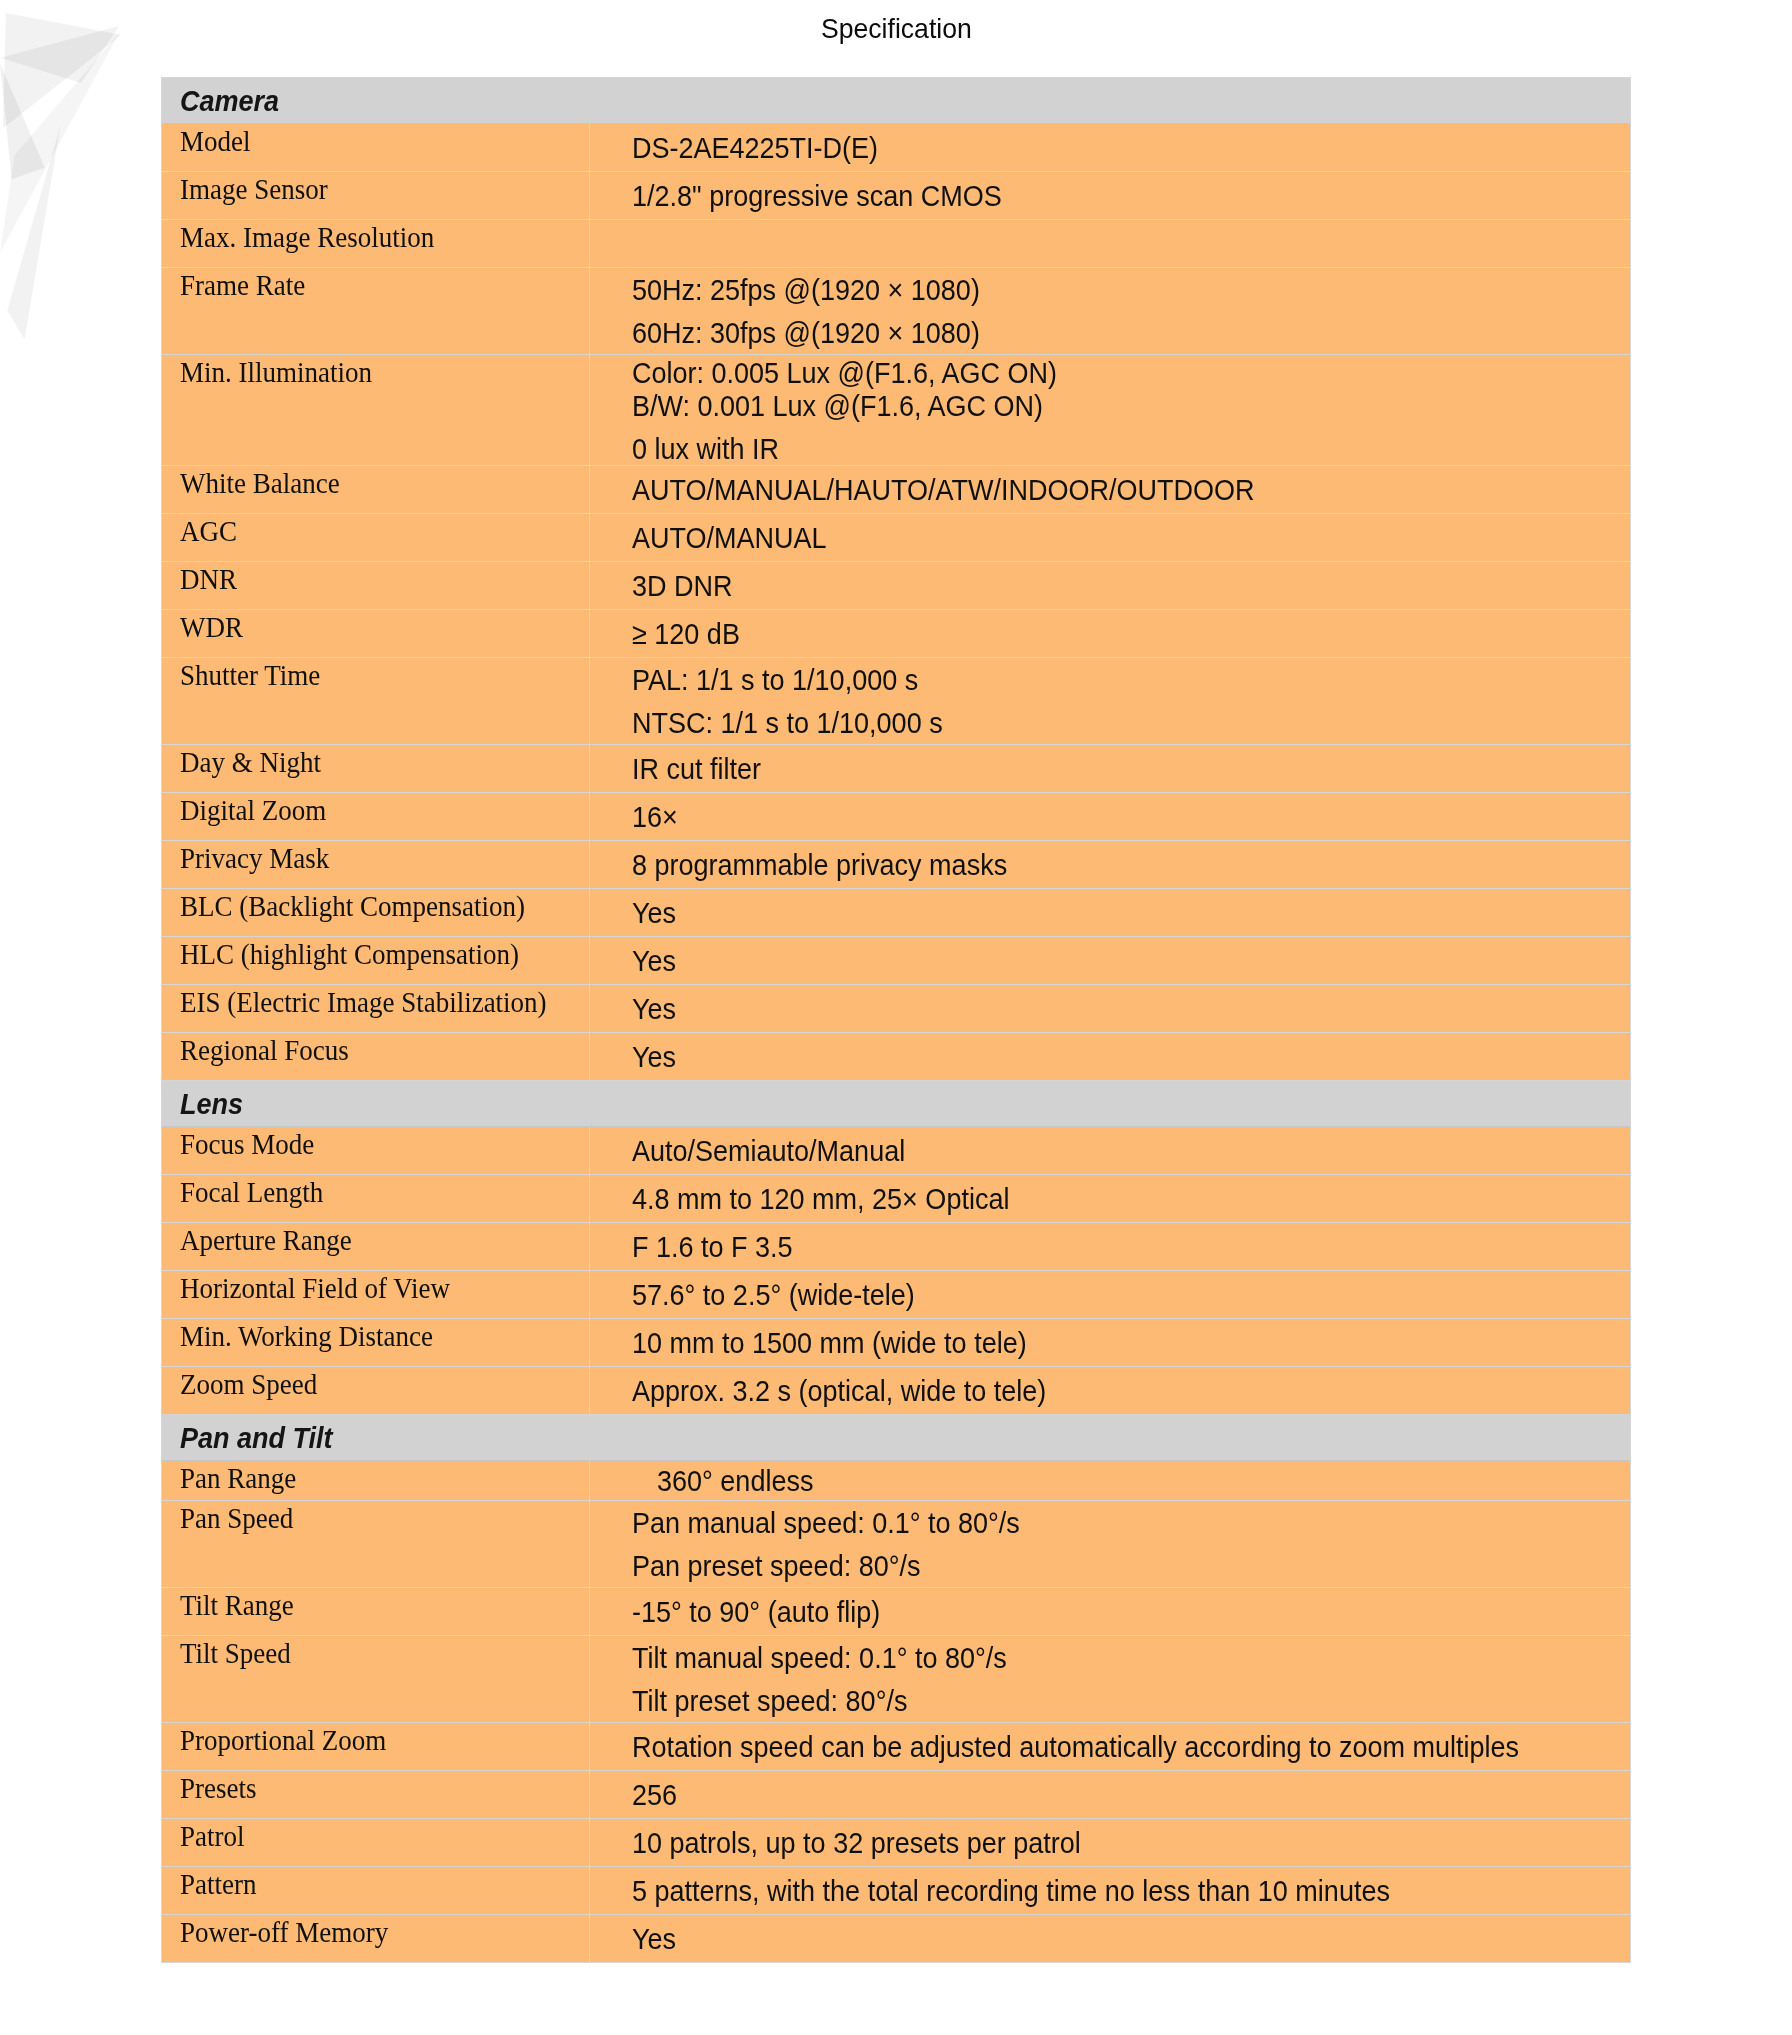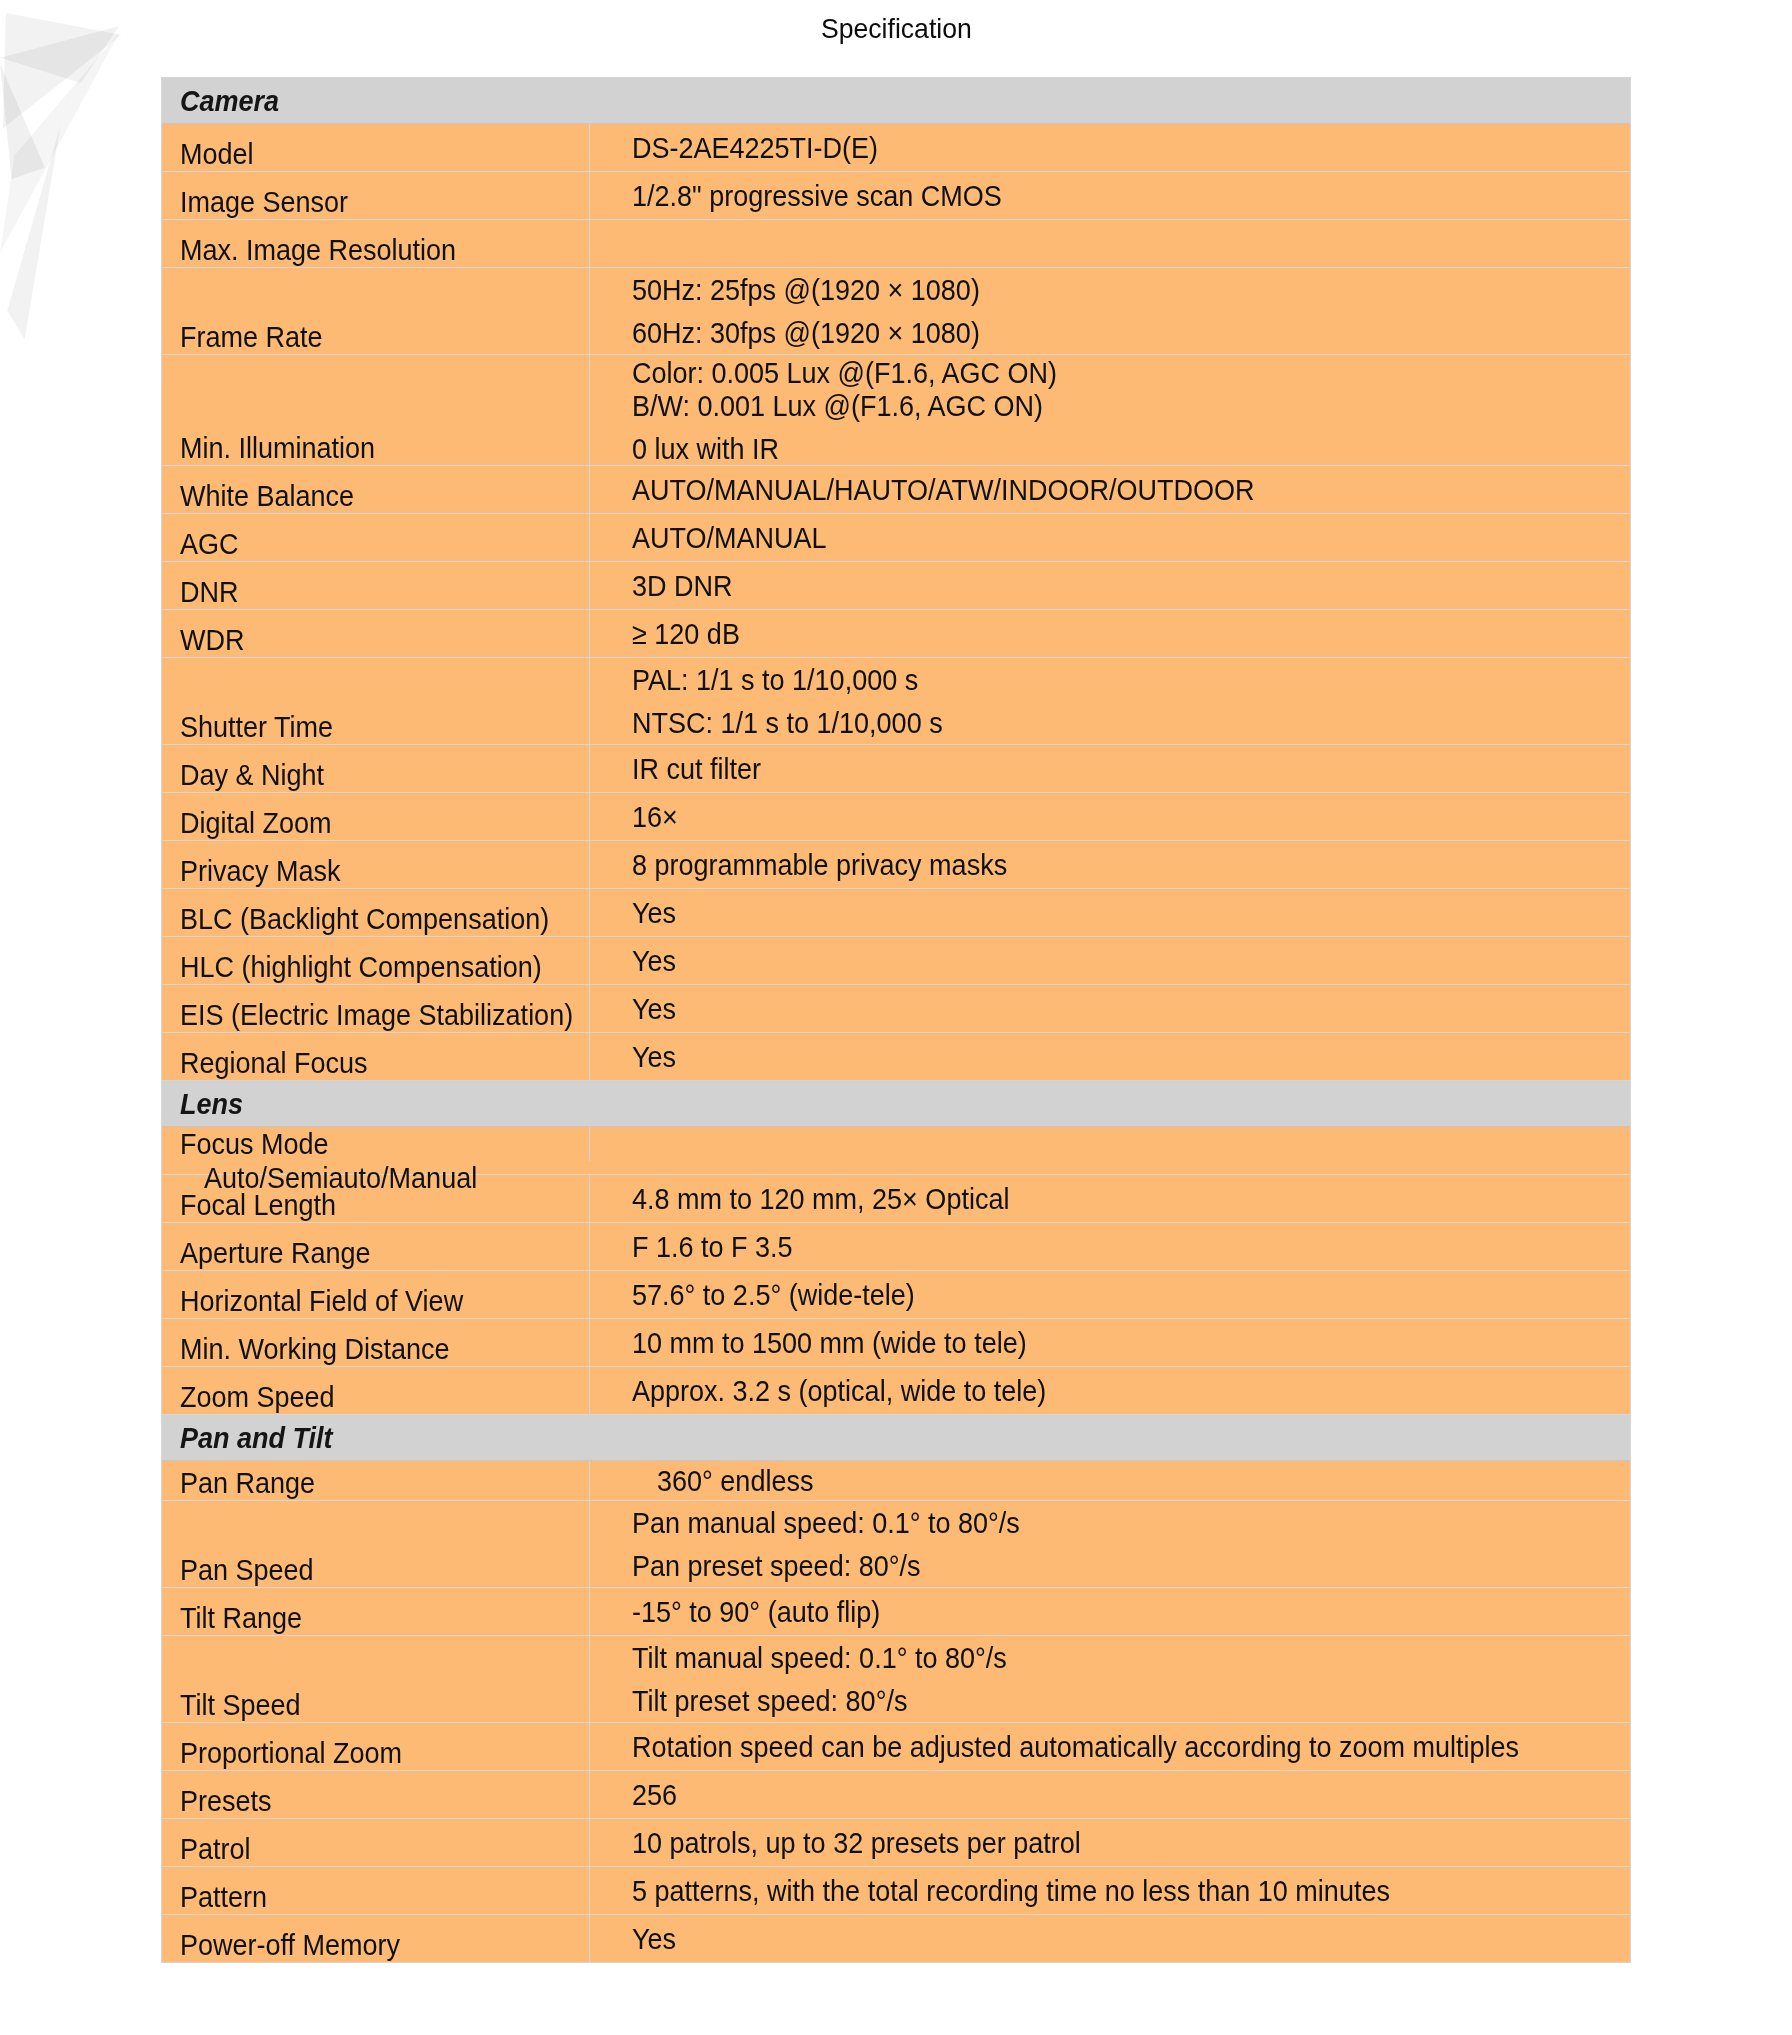--- a/index.html
+++ b/index.html
@@ -36,21 +36,21 @@
   .row{
     box-sizing:border-box;
     display:flex;
     border-bottom:1.4px solid #d6d6d6;
     font-size:30px;
   }
   .c1{
     box-sizing:border-box;width:428px;flex:none;
     border-right:1.4px solid #d6d6d6;
     padding-left:18px;
-    display:flex;align-items:flex-end;
+    display:flex;align-items:flex-start;font-family:Liberation Serif, serif;
   }
   .c2{
     box-sizing:border-box;flex:1;
     padding-left:15px;
     display:flex;flex-direction:column;justify-content:center;
   }
   .para{margin:0;}
   .para + .para{margin-top:10px;}
   .vline{line-height:33px;margin-left:27px;}
 </style>
@@ -243,21 +243,21 @@
       </div>
       <div class="c2">
         <div class="para">
           <div class="vline"><span class="tx">Yes</span></div>
         </div>
       </div>
     </div>
     <div class="section-row">
       <span class="tx">Lens</span>
     </div>
-    <div class="row" style="height: 48px; flex-direction: column;">
+    <div class="row" style="height: 48px;">
       <div class="c1">
         <span class="tx">Focus Mode</span>
       </div>
       <div class="c2">
         <div class="para">
           <div class="vline"><span class="tx">Auto/Semiauto/Manual</span></div>
         </div>
       </div>
     </div>
     <div class="row" style="height: 48px;">

